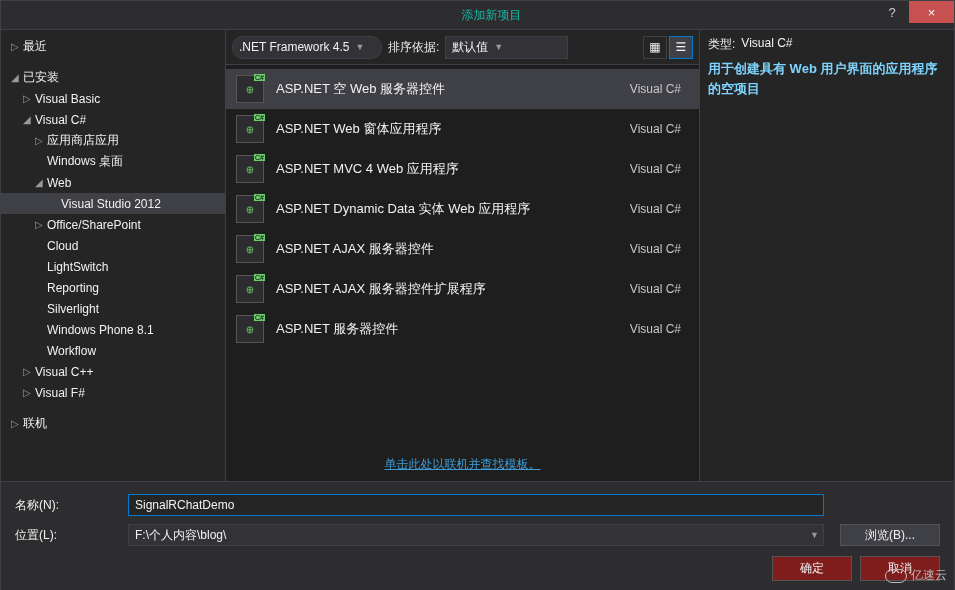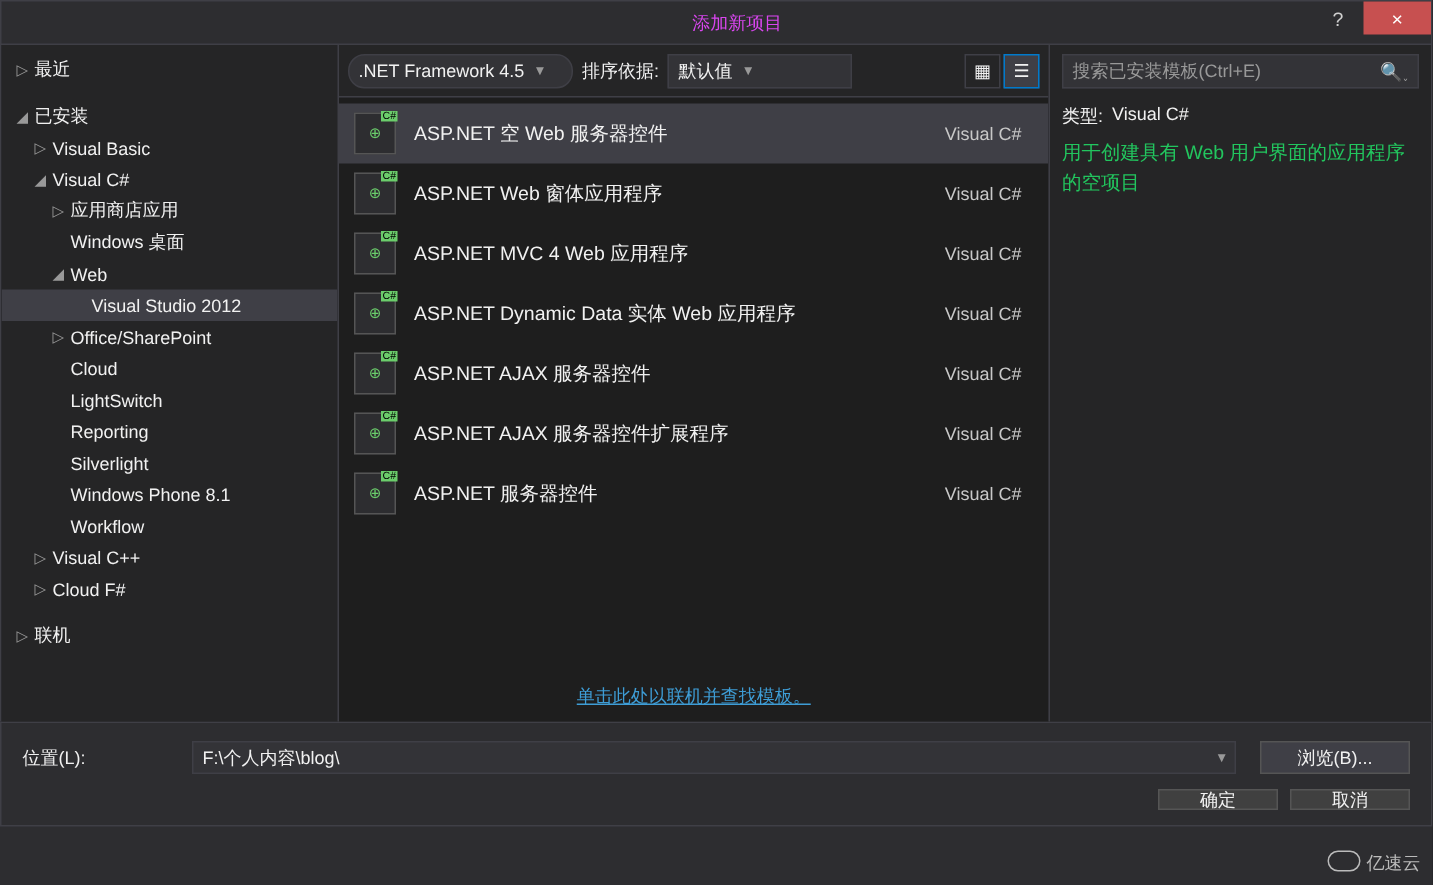--- a/index.html
+++ b/index.html
@@ -1,18 +1,18 @@
 <!DOCTYPE html>
 <html><head>
 <meta charset="utf-8">
 <style>
 * { margin:0; padding:0; box-sizing:border-box; font-family:"Microsoft YaHei","Segoe UI",sans-serif; font-size:12px; }
 body { background:#2d2d30; width:955px; height:590px; overflow:hidden; color:#f1f1f1; }
 .titlebar { height:30px; background:#2d2d30; display:flex; align-items:center; justify-content:center; position:relative; border:1px solid #3f3f46; }
-.titlebar-title { color:#d946ef; font-size:12px;margin-left:28px; }
+.titlebar-title { color:#14b8a6; font-size:12px;margin-left:28px; }
 .titlebar-btns { position:absolute; right:0; top:0; display:flex; height:100%; }
 .tbtn { width:34px; height:22px; display:flex; align-items:center; justify-content:center; color:#d0d0d0; font-size:13px; }
 .tbtn.close { background:#c75050; color:#fff; width:45px; }
 .main { display:flex; height:451px; background:#252526; border-left:1px solid #3f3f46; border-right:1px solid #3f3f46; }
 .sidebar { width:225px; background:#252526; border-right:1px solid #3f3f46; padding:6px 0; overflow:hidden; }
 .side-item { display:flex; align-items:center; height:21px; padding-left:10px; color:#f1f1f1; font-size:13px; }
 .side-item .tri { width:12px; display:inline-block; color:#999; font-size:10px; }
 .side-item.indent1 { padding-left:22px; }
 .side-item.indent2 { padding-left:34px; }
 .side-item.indent3 { padding-left:48px; }
@@ -33,32 +33,32 @@
 .template-row.selected { background:#3f3f46; }
 .template-icon { width:28px; height:28px; background:#2d2d30; border:1px solid #555; display:flex; align-items:center; justify-content:center; font-size:10px; color:#6bcc6b; position:relative; }
 .template-icon .cs-badge { position:absolute; top:-2px; right:-2px; background:#6bcc6b; color:#000; font-size:7px; padding:0 1px; }
 .template-name { flex:1; color:#f1f1f1; font-size:13px; }
 .template-lang { color:#c8c8c8; font-size:12px; padding-right:8px; }
 .online-link { text-align:center; padding:8px 0; }
 .online-link a { color:#3e9dd6; text-decoration:underline; font-size:12px; }
 .rightpane { width:255px; background:#252526; border-left:1px solid #3f3f46; padding:6px 8px; display:flex; flex-direction:column; }
 .search-box { height:23px; background:#333337; border:1px solid #3f3f46; display:flex; align-items:center; padding:0 6px; color:#999; font-size:12px; justify-content:space-between; margin-bottom:10px; }
 .desc-row { display:flex; gap:6px; color:#f1f1f1; font-size:13px; margin-bottom:6px; }
-.desc-text { color:#22c55e; font-size:13px; line-height:1.5; }
+.desc-text { color:#7dd3fc; font-size:13px; line-height:1.5;font-weight:bold; }
 .bottom { background:#2d2d30; padding:10px 14px 10px 14px; border:1px solid #3f3f46; border-top:1px solid #3f3f46; }
 .form-row { display:flex; align-items:center; height:26px; gap:8px; margin-bottom:4px; }
 .form-label { width:105px; color:#f1f1f1; font-size:12px; }
 .form-input { flex:1; height:22px; background:#333337; border:1px solid #3f3f46; color:#f1f1f1; padding:0 6px; font-size:12px; }
 .form-input.focused { border:1px solid #007acc; background:#252526; }
 .form-dd-arrow { width:18px; height:22px; background:#333337; border:1px solid #3f3f46; border-left:none; display:flex; align-items:center; justify-content:center; color:#999; font-size:9px; }
 .browse-btn { width:100px; height:22px; background:#3f3f46; border:1px solid #555; color:#f1f1f1; font-size:12px; display:flex; align-items:center; justify-content:center; margin-left:8px; }
 .dialog-btns { display:flex; justify-content:flex-end; gap:8px; margin-top:8px; }
-.dbtn { width:80px; height:14px; background:#404040; border:1px solid #555; color:#f1f1f1; font-size:12px; display:flex; align-items:center; justify-content:center; }
+.dbtn { width:80px; height:25px; background:#7f1d1d; border:1px solid #555; color:#f1f1f1; font-size:12px; display:flex; align-items:center; justify-content:center; }
 .spacer-right { width:108px; }
-.watermark { position:absolute; right:8px; bottom:6px; color:#bbb; font-size:14px; display:flex; gap:4px; }
+.watermark { position:absolute; right:8px; bottom:6px; color:#bbb; font-size:14px; display:flex; align-items:center; gap:4px; }
 .watermark-icon { width:22px; height:14px; border:1.5px solid #bbb; border-radius:8px; position:relative; }
 </style>
 </head>
 <body>
 
 <div class="titlebar">
   <span class="titlebar-title">添加新项目</span>
   <div class="titlebar-btns">
     <div class="tbtn">?</div>
     <div class="tbtn close">×</div>
@@ -128,21 +128,21 @@
         <div class="side-item indent2">
           <span class="tri"></span>
           <span>Workflow</span>
         </div>
         <div class="side-item indent1">
           <span class="tri">▷</span>
           <span>Visual C++</span>
         </div>
         <div class="side-item indent1">
           <span class="tri">▷</span>
-          <span>Cloud F#</span>
+          <span>Visual F#</span>
         </div>
       </div>
     <div class="side-item spacer"></div>
     <div class="side-item">
         <span class="tri">▷</span>
         <span>联机</span>
       </div>
   </div>
 
   <div class="center">
@@ -198,33 +198,34 @@
           <div class="template-name">ASP.NET 服务器控件</div>
           <div class="template-lang">Visual C#</div>
         </div>
       </div>
     <div class="online-link">
       <a>单击此处以联机并查找模板。</a>
     </div>
   </div>
 
   <div class="rightpane">
-    <div class="search-box">
-      <span>搜索已安装模板(Ctrl+E)</span>
-      <span>🔍˯</span>
-    </div>
     <div class="desc-row">
       <span>类型:</span>
       <span>Visual C#</span>
     </div>
     <div class="desc-text">用于创建具有 Web 用户界面的应用程序的空项目</div>
   </div>
 </div>
 
 <div class="bottom">
+  <div class="form-row">
+    <div class="form-label">名称(N):</div>
+    <input class="form-input focused" value="SignalRChatDemo" style="">
+    <div class="spacer-right"></div>
+  </div>
   <div class="form-row">
     <div class="form-label">位置(L):</div>
     <div style="flex:1;display:flex;">
       <input class="form-input" style="border-right: none;" value="F:\个人内容\blog\">
       <div class="form-dd-arrow">▼</div>
     </div>
     <div class="browse-btn">浏览(B)...</div>
   </div>
   <div class="dialog-btns">
     <div class="dbtn">确定</div>

